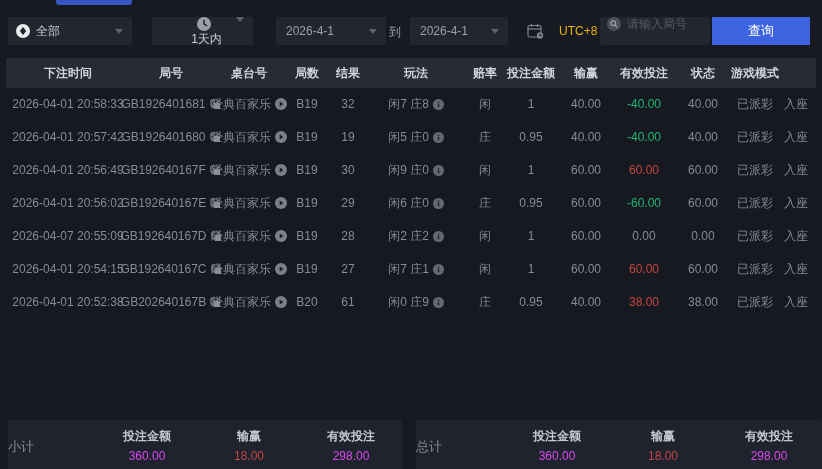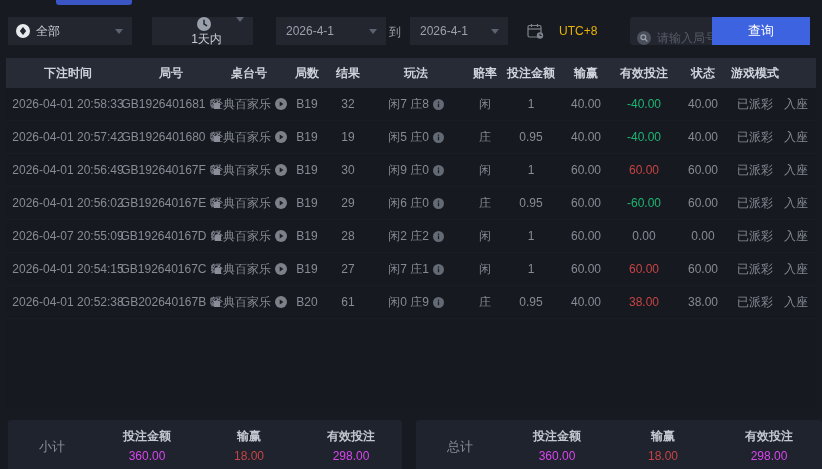--- a/index.html
+++ b/index.html
@@ -18,21 +18,21 @@
   .ctrl .chev { position:absolute; right:9px; width:0; height:0;
     border-left:4px solid transparent; border-right:4px solid transparent; border-top:5px solid #5c6370; }
   .sel-type { left:8px; width:124px; padding-left:8px; }
   .sel-range { left:152px; width:101px; padding-left:8px;flex-direction:column; }
   .sel-date1 { left:276px; width:110px; padding-left:10px; color:#9ba1ab; }
   .sel-date2 { left:410px; width:98px; padding-left:10px; color:#9ba1ab; }
   .to-label { position:absolute; left:389px; top:7px; font-size:12px; color:#9ba1ab; }
   .tz { position:absolute; left:527px; top:6px; display:flex; align-items:center; gap:15px;
     font-size:12px; color:#eab308; }
   .search-box { position:absolute; left:600px; top:0; width:110px; height:28px; background:#23262f;
-    border-radius:3px; display:flex; align-items:flex-end; padding-left:7px; gap:6px;margin-left:30px; }
+    border-radius:3px; display:flex; align-items:flex-start; padding-left:7px; gap:6px; }
   .search-box input { background:transparent; border:none; outline:none; width:80px;
     font-size:12px; color:#c9ced6; font-family:inherit; }
   .search-box input::placeholder { color:#565c66; }
   .query-btn { position:absolute; left:712px; top:0; width:98px; height:28px; background:#3e63e0;
     border:none; border-radius:0; color:#fff; font-size:13px; cursor:pointer; font-family:inherit; }
 
   .icon { display:inline-flex; align-items:center; justify-content:center; flex:none; }
   .mr6 { margin-right:6px; }
 
   
@@ -44,21 +44,21 @@
   .cell { display:flex; align-items:center; justify-content:center; font-size:12px;
     color:#868b95; white-space:nowrap; gap:4px; }
   .cell.green { color:#1eb572; }
   .cell.red { color:#c64444; }
 
   
   .panel { position:absolute; top:420px; height:64px; background:#1f232d; border-radius:3px;
     display:flex; align-items:flex-start; }
   .panel-sub { left:8px; width:394px; }
   .panel-total { left:416px; width:406px; }
-  .panel-label { width:88px; text-align:center; font-size:13px; color:#8a8f98; margin-top:18px; }
+  .panel-label { width:88px; font-size:13px; color:#8a8f98; margin-top:18px; }
   .stat { flex:1; text-align:center; margin-top:8px; }
   .stat-label { font-size:12px; font-weight:700; color:#c3c8d0; }
   .stat-value { font-size:12px; color:#d946ef; margin-top:4px; }
   .stat-value.red { color:#c64444; }
 </style>
 </head>
 <body>
 
 <div class="page">
 

